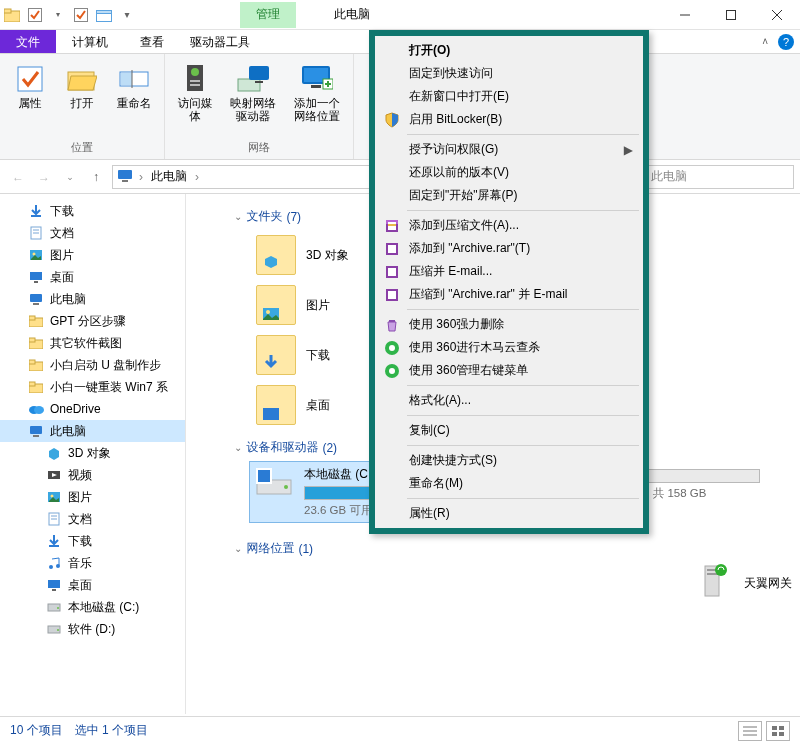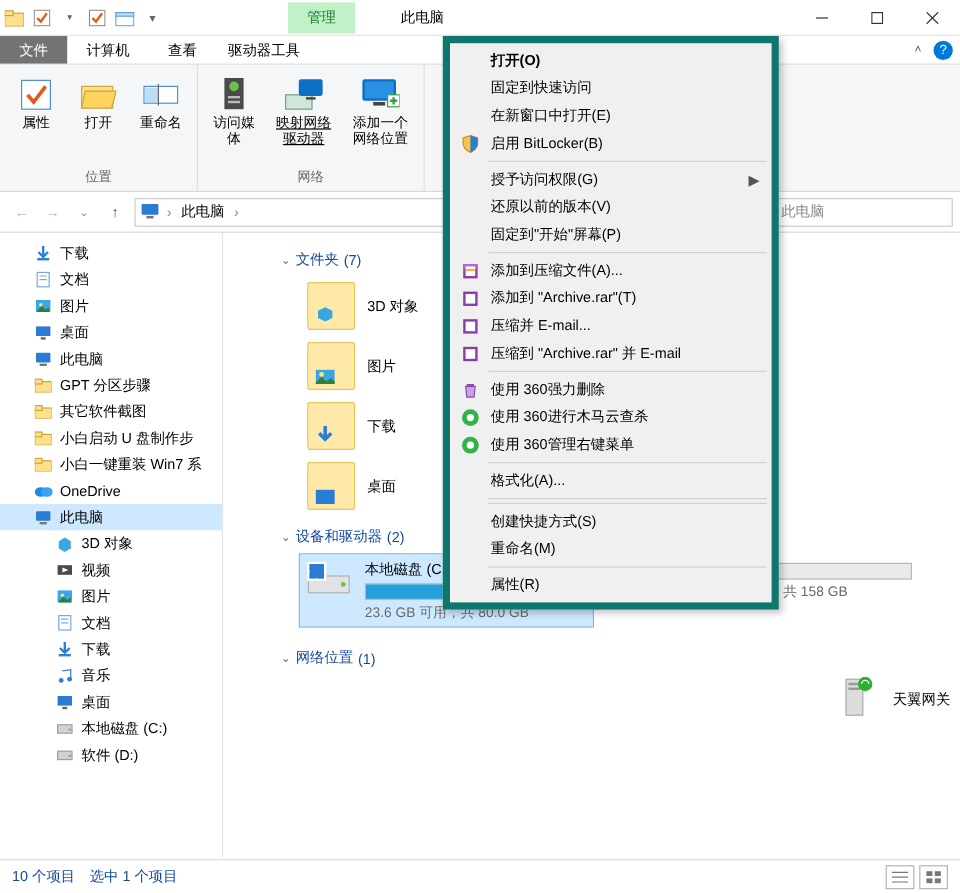--- a/index.html
+++ b/index.html
@@ -9,21 +9,21 @@
 .titlebar { height: 30px; display: flex; align-items: center; background: #fff; border-bottom: 1px solid #e3e3e3; }
 .qat { display: flex; align-items: center; padding-left: 3px; gap: 5px; }
 .qat-icon { width: 18px; height: 18px; display: flex; align-items: center; justify-content: center; }
 .tab-manage { margin-left: 104px; background: #c0f1c9; color: #208030; padding: 5px 16px 5px; height: 26px; display:flex; align-items:center;}
 .tab-thispc-title { margin-left: 30px; padding: 5px 8px; }
 .win-controls { margin-left: auto; display: flex; }
 .win-btn { width: 46px; height: 30px; display: flex; align-items: center; justify-content: center; }
 
 
 .ribbon-tabs { height: 24px; display: flex; align-items: stretch; border-bottom: 1px solid #d9d9d9; }
-.rtab-file { background: #737373; color: #fff; padding: 4px 16px; }
+.rtab-file { background: #6d28d9; color: #fff; padding: 4px 16px; }
 .rtab { padding: 4px 16px; }
 .rtab-drive { padding: 4px 10px; }
 .rtab-right { margin-left: auto; display: flex; align-items: center; padding-right: 6px; gap: 10px; color: #555; }
 .help-circle { width:16px; height:16px; border-radius:50%; background:#0078d7; color:#fff; display:flex; align-items:center; justify-content:center; font-size:11px;}
 
 
 .ribbon { height: 106px; background: #f5f6f7; border-bottom: 1px solid #d9d9d9; display: flex; }
 .group { border-right: 1px solid #e1e1e1; display: flex; flex-direction: column; padding: 3px 6px 0;}
 .group-items { display: flex; gap: 4px; flex: 1; align-items: flex-start; padding-top: 4px;}
 .group-label { text-align: center; color: #666; font-size: 11px; padding: 2px 0 4px; }
@@ -198,21 +198,21 @@
         <span class="lbl">访问媒体</span>
       </div>
       <div class="bigbtn bigbtn-wide">
         <span class="bi">
             <svg width="34" height="28">
               <rect x="1" y="14" width="22" height="12" fill="#cfe7d6" stroke="#6fa37e"></rect>
               <rect x="12" y="1" width="20" height="14" fill="#0e6fc4" rx="2"></rect>
               <rect x="18" y="16" width="8" height="2" fill="#444"></rect>
             </svg>
           </span>
-        <span class="lbl" style="white-space:pre-line;text-decoration:underline;">映射网络
+        <span class="lbl" style="white-space:pre-line;">映射网络
 驱动器</span>
       </div>
       <div class="bigbtn bigbtn-wide">
         <span class="bi">
             <svg width="32" height="28">
               <rect x="1" y="1" width="28" height="18" fill="#0e6fc4" rx="2"></rect>
               <rect x="3" y="3" width="24" height="14" fill="#2a90e4"></rect>
               <rect x="10" y="20" width="10" height="3" fill="#444"></rect>
               <g>
                 <rect x="22" y="14" width="10" height="10" fill="#fff" stroke="#3a9f3a"></rect>
@@ -689,20 +689,23 @@
           <circle cx="8" cy="8" r="3" fill="#fff"></circle>
         </svg>
       </span>
       <span>使用 360管理右键菜单</span>
     </div>
   <div class="ctx-sep"></div>
   <div class="ctx-item">
       <span>格式化(A)...</span>
     </div>
   <div class="ctx-sep"></div>
+  <div class="ctx-item">
+      <span>复制(C)</span>
+    </div>
   <div class="ctx-sep"></div>
   <div class="ctx-item">
       <span>创建快捷方式(S)</span>
     </div>
   <div class="ctx-item">
       <span>重命名(M)</span>
     </div>
   <div class="ctx-sep"></div>
   <div class="ctx-item">
       <span>属性(R)</span>

